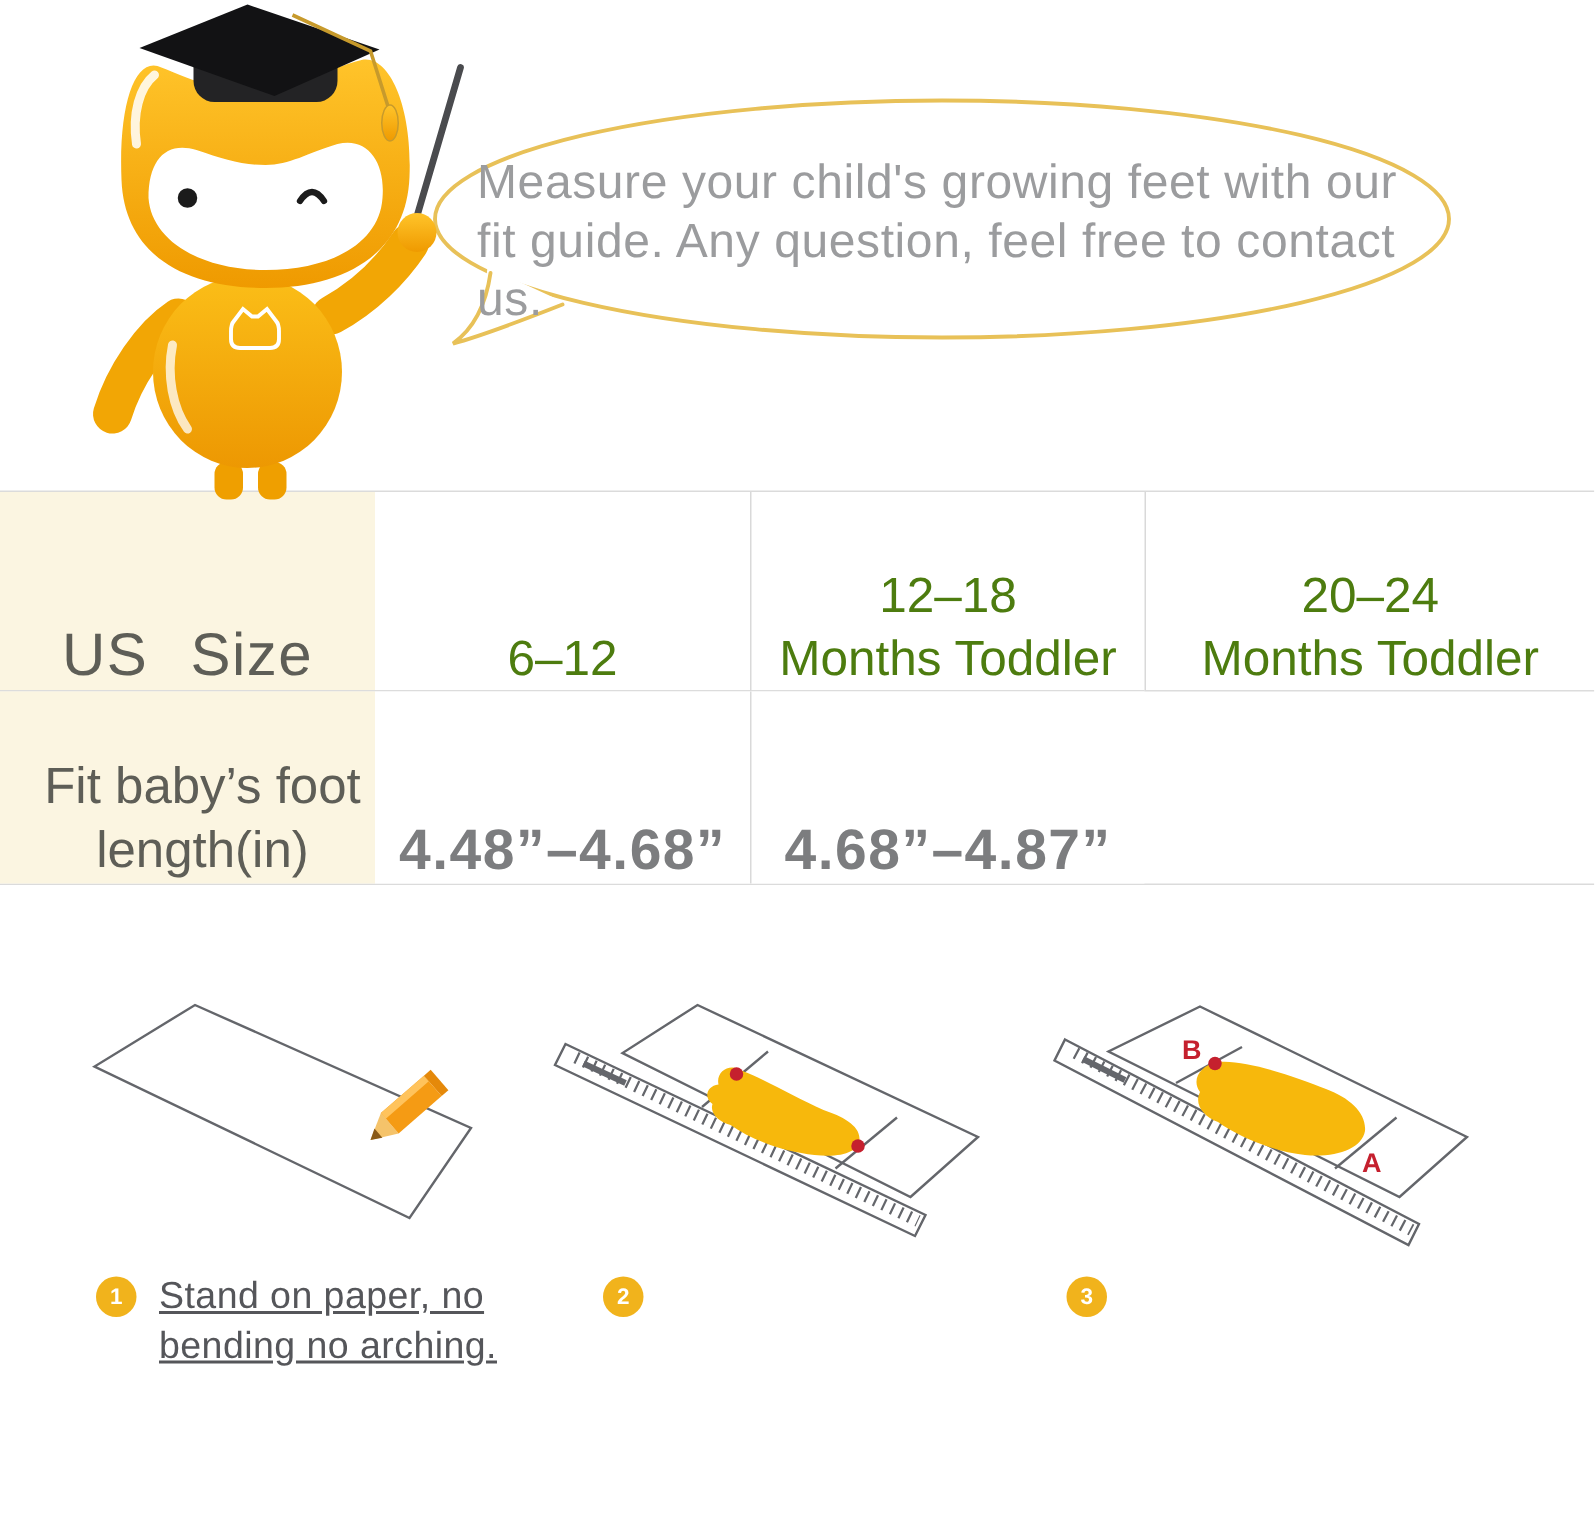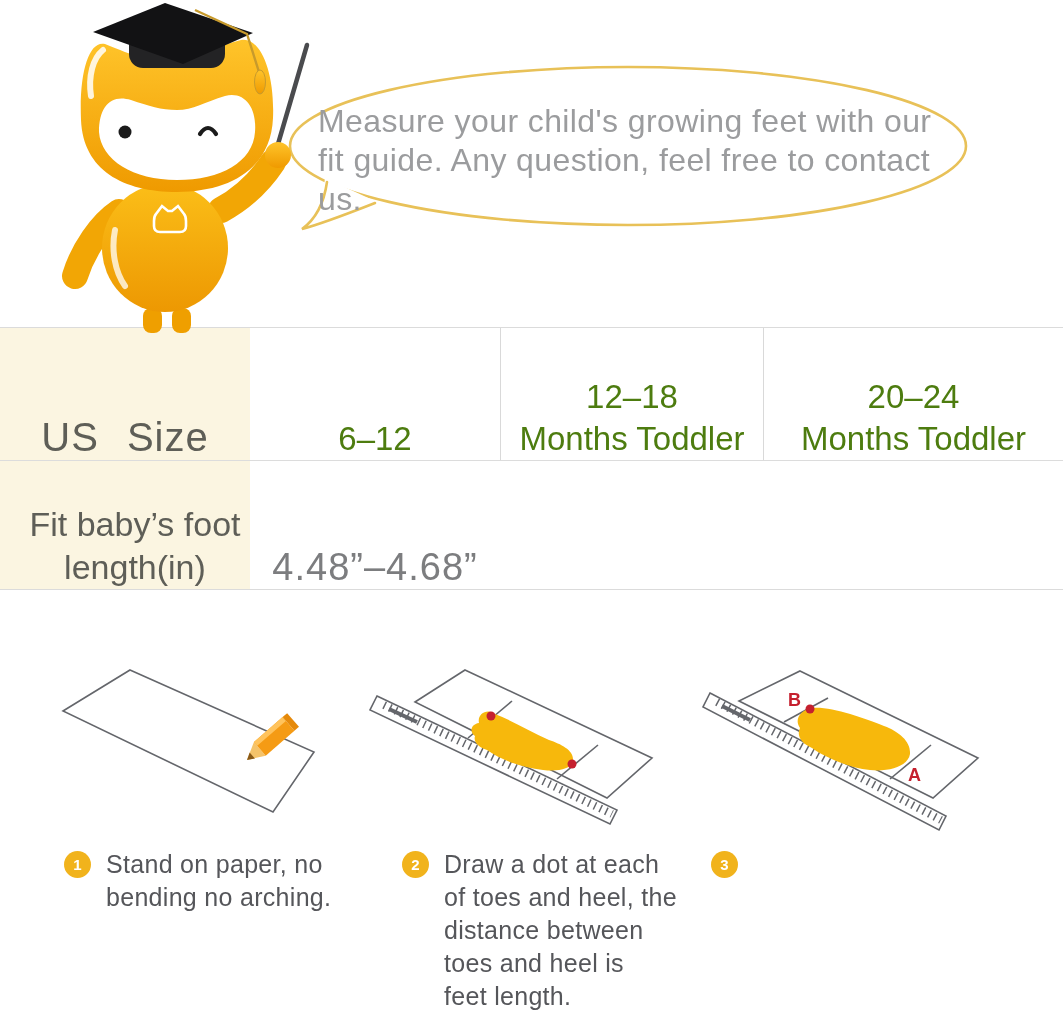--- a/index.html
+++ b/index.html
@@ -21,37 +21,37 @@
               grid-template-rows:133px 128px;
               border-top:1px solid #dbdbdb;border-bottom:1px solid #dbdbdb;}
   .cell{display:flex;flex-direction:column;align-items:center;justify-content:flex-end;
         text-align:center;background:#ffffff;}
   .cell.cream{background:#FBF5E1;}
   .cell.bl{border-left:1px solid #d9d9d9;}
   .cell.bb{border-bottom:1px solid #dcdcdc;}
   .corner-label{font-size:40px;color:#5e5e57;letter-spacing:1px;word-spacing:16px;}
   .col-header{font-size:33px;line-height:42px;color:#4d7c0f;white-space:pre-line;}
   .row-label{font-size:34px;line-height:43px;color:#5e5e57;white-space:pre-line;margin-left:20px;}
-  .cell-value{font-size:38px;color:#7c7d7f;letter-spacing:1px;}
+  .cell-value{font-size:38px;color:#7c7d7f;letter-spacing:1px;font-weight:bold;}
 
   
   .illu{position:absolute;}
   #illu-1{left:40px;top:648px;}
   #illu-2{left:365px;top:648px;}
   #illu-3{left:700px;top:648px;}
 
   .step-row{position:absolute;display:flex;gap:15px;align-items:flex-start;}
   #step-1{left:64px;top:848px;width:310px;}
   #step-2{left:402px;top:848px;width:300px;}
   #step-3{left:711px;top:848px;width:345px;}
   .step-badge{flex:0 0 27px;width:27px;height:27px;border-radius:50%;background:#F1B31C;
               color:#ffffff;font-size:15px;font-weight:bold;display:flex;
               align-items:center;justify-content:center;margin-top:3px;}
   .step-text{font-size:25px;line-height:33px;color:#55565a;letter-spacing:0.3px;
-             white-space:pre-line;}
+             white-space:pre-line;text-decoration:underline;}
 
   .sketch{stroke:#64666b;stroke-width:1.6;fill:none;}
   .sketch-fill{stroke:#64666b;stroke-width:1.6;fill:#ffffff;}
 </style>
 </head>
 <body>
 
 <div id="canvas">
 
   <svg class="bubble-svg" width="690" height="190" viewBox="0 0 690 190">
@@ -120,20 +120,23 @@
       <span class="col-header">20–24</span>
       <span class="col-header">Months Toddler</span>
     </div>
     <div class="cell cream">
       <span class="row-label">Fit baby’s foot
 length(in)</span>
     </div>
     <div class="cell">
       <span class="cell-value">4.48”–4.68”</span>
     </div>
+    <div class="cell bl">
+      <span class="cell-value">4.68”–4.87”</span>
+    </div>
   </div>
 
   <svg id="illu-1" class="illu" width="320" height="180" viewBox="0 0 320 180">
     <polygon class="sketch-fill" points="90,22 274,104 233,164 23,63"></polygon>
     <g transform="translate(207,112) rotate(-41)">
       <polygon points="0,0 17,-9 17,9" fill="#F5C36A"></polygon>
       <polygon points="0,0 7,-4 7,4" fill="#8a5a17"></polygon>
       <rect x="17" y="-9" width="38" height="18" fill="#F59B14"></rect>
       <rect x="17" y="-9" width="38" height="5" fill="#FFC35C"></rect>
       <rect x="55" y="-9" width="6" height="18" fill="#E5890A"></rect>
@@ -168,23 +171,18 @@
     <text x="208" y="133" font-family="Liberation Sans, sans-serif" font-size="18" font-weight="bold" fill="#C5202E">A</text>
   </svg>
 
   <div class="step-row" id="step-1">
     <div class="step-badge">1</div>
     <div class="step-text">Stand on paper, no
 bending no arching.</div>
   </div>
   <div class="step-row" id="step-2">
     <div class="step-badge">2</div>
-    <div class="step-text">Draw a dot at each
-of toes and heel, the
-distance between
-toes and heel is
-feet length.</div>
   </div>
   <div class="step-row" id="step-3">
     <div class="step-badge">3</div>
   </div>
 
 </div>
 
 </body></html>

